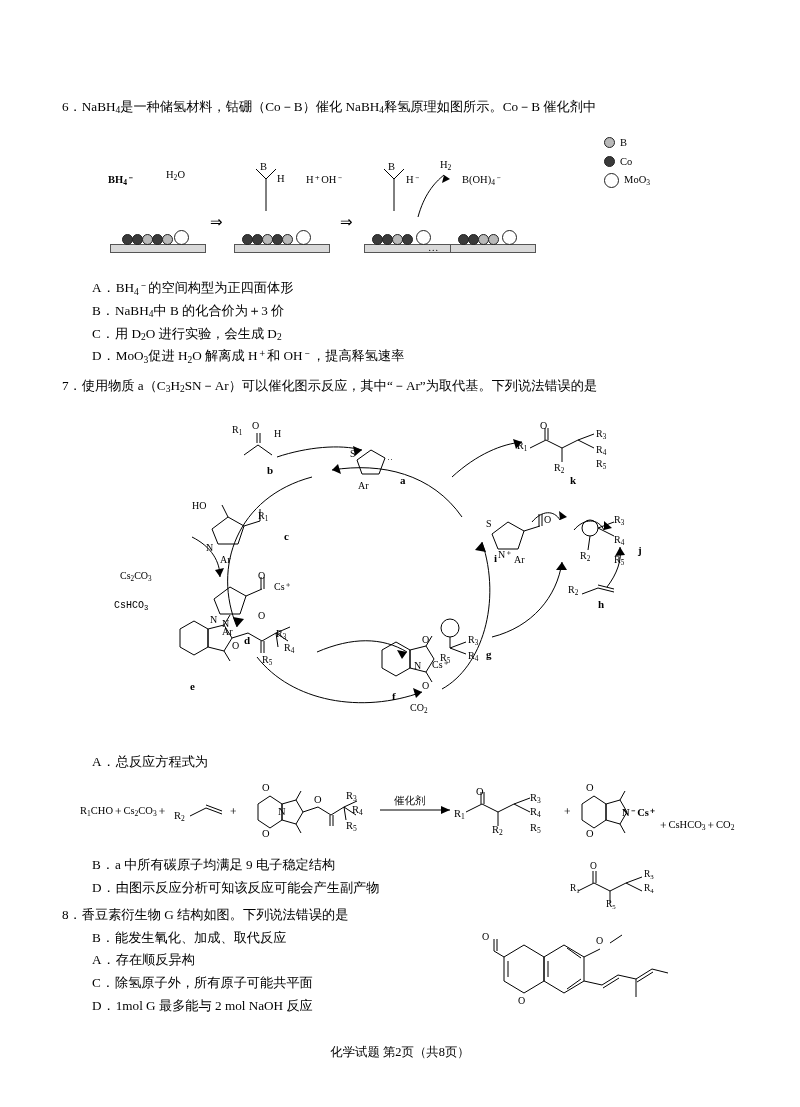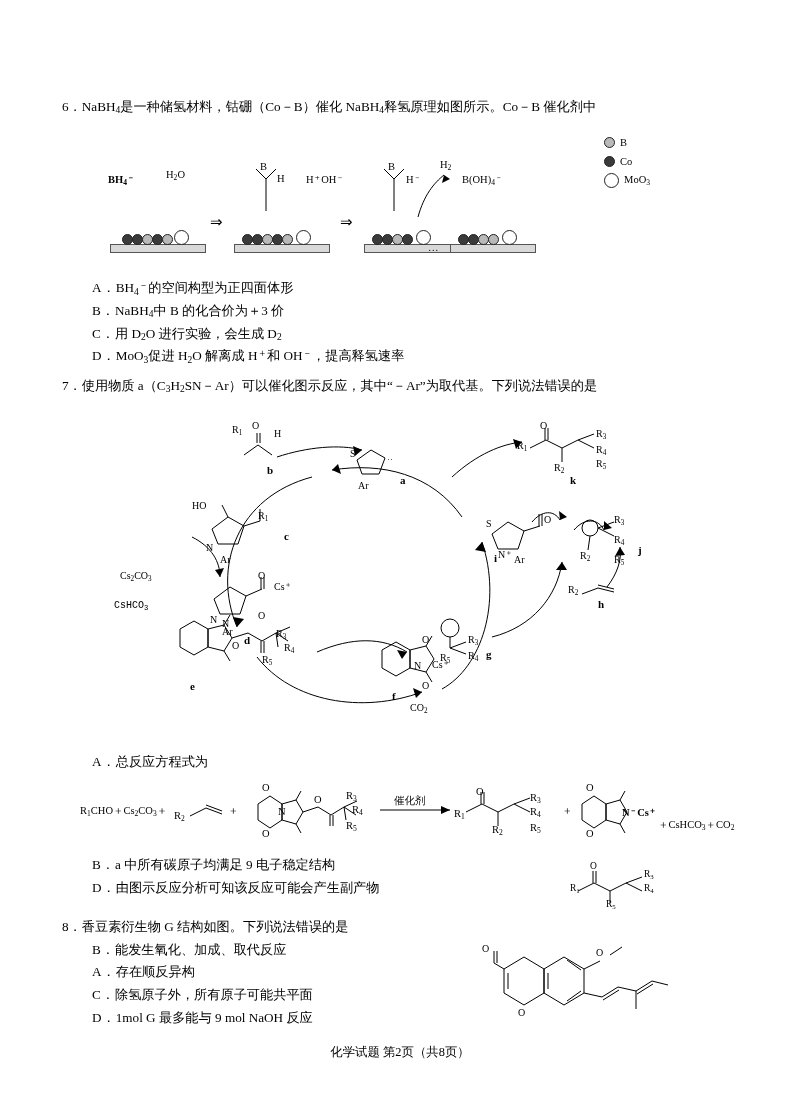--- a/index.html
+++ b/index.html
@@ -539,28 +539,28 @@
         </svg>
         <div class="lab" style="left:-2px; top:20px;">R<sub>1</sub></div>
         <div class="lab" style="left:18px; top:-2px;">O</div>
         <div class="lab" style="left:72px; top:6px;">R<sub>3</sub></div>
         <div class="lab" style="left:72px; top:20px;">R<sub>4</sub></div>
         <div class="lab" style="left:34px; top:36px;">R<sub>5</sub></div>
       </div>
     </div>
   </div>
 
-  <div class="q" style="margin-top:16px; position:relative;">
+  <div class="q" style="margin-top:4px; position:relative;">
     <div class="qtext">
       <span class="qnum">8．</span><span>香豆素衍生物 G 结构如图。下列说法错误的是</span>
     </div>
     <div class="opt"><span class="lbl">B．</span><span>能发生氧化、加成、取代反应</span></div>
     <div class="opt"><span class="lbl">A．</span><span>存在顺反异构</span></div>
     <div class="opt"><span class="lbl">C．</span><span>除氢原子外，所有原子可能共平面</span></div>
-    <div class="opt"><span class="lbl">D．</span><span>1mol G 最多能与 9 mol NaOH 反应</span></div>
+    <div class="opt"><span class="lbl">D．</span><span>1mol G 最多能与 2 mol NaOH 反应</span></div>
 
     <div class="fig5" style="top:18px;">
       <svg width="215" height="105">
 
         <polygon class="ln" points="22,36 22,60 42,72 62,60 62,36 42,24" fill="#fff"></polygon>
         <line class="ln" x1="22" y1="36" x2="12" y2="30"></line>
         <line class="ln" x1="12" y1="30" x2="12" y2="18"></line>
         <line class="ln" x1="15" y1="30" x2="15" y2="18"></line>
         <line class="ln" x1="26" y1="40" x2="26" y2="56"></line>
 

